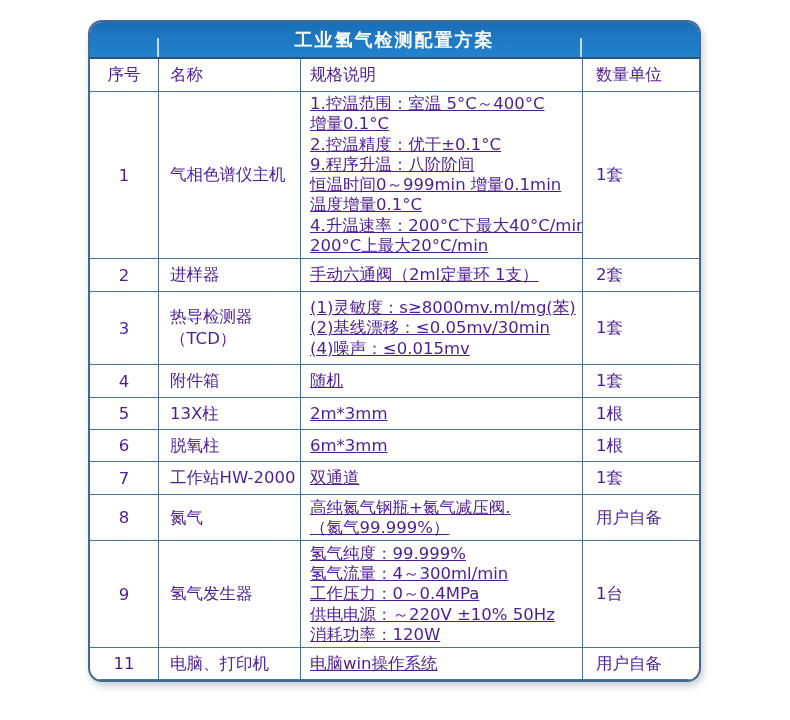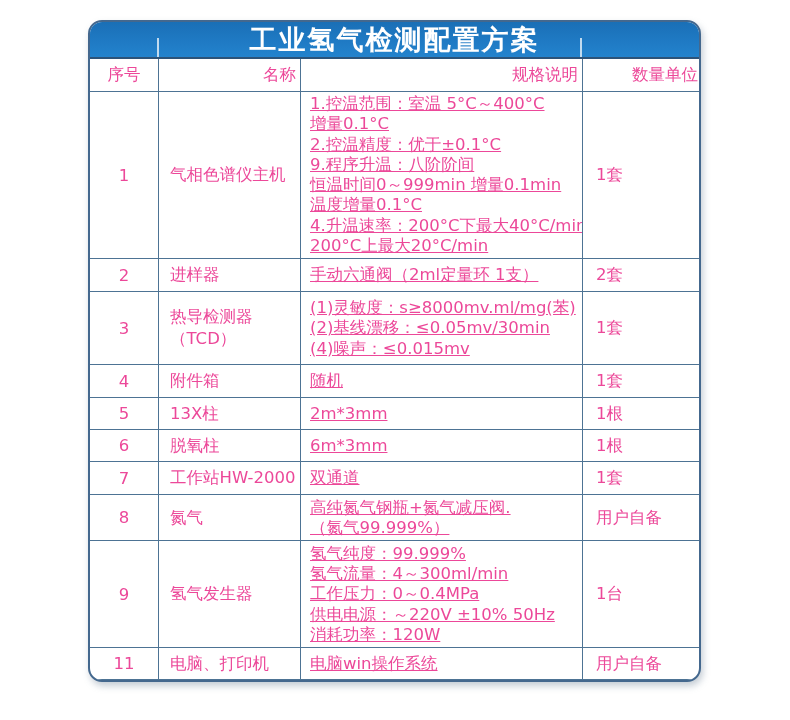--- a/index.html
+++ b/index.html
@@ -15,40 +15,40 @@
     overflow:hidden;box-shadow:2px 4px 7px rgba(110,130,150,.4);
     box-sizing:border-box;
   }
   .title-bar{
     position:relative;height:35px;
     background:linear-gradient(180deg,#1a6fb6 0%,#1f7ac4 55%,#2383cd 100%);
     border-bottom:2px solid #2c5379;
     display:flex;align-items:center;justify-content:center;
   }
   .title-text{
-    color:#ffffff;font-weight:bold;font-size:27px;letter-spacing:2px;line-height:1;
+    color:#ffffff;font-weight:bold;font-size:18px;letter-spacing:2px;line-height:1;
   }
   .vline{
     position:absolute;bottom:0;width:2px;height:19px;
     background:rgba(255,255,255,.72);
   }
   .vline-1{left:67px;}
   .vline-2{left:490px;}
   table{
     border-collapse:collapse;table-layout:fixed;
     width:613px;margin:-1px 0 0 -1px;
-    font-size:16.5px;color:#ec4899;
+    font-size:16.5px;color:#4c1d95;
   }
   th,td{
     border:1.6px solid #4d7394;
     vertical-align:middle;overflow:hidden;
     font-weight:normal;
   }
   thead tr{height:33px;}
-  th{text-align:right;}
+  th{text-align:left;}
   .c-no{text-align:center;padding:0;}
   .c-name{padding:0 4px 0 11px;}
   .c-spec{padding:2px 4px 2px 9px;line-height:20.3px;}
   .c-qty{padding:0 4px 0 13px;margin-top:44px;}
   .spec-line{white-space:nowrap;text-decoration:underline;}
 </style>
 </head>
 <body>
 
 <div class="sheet">

